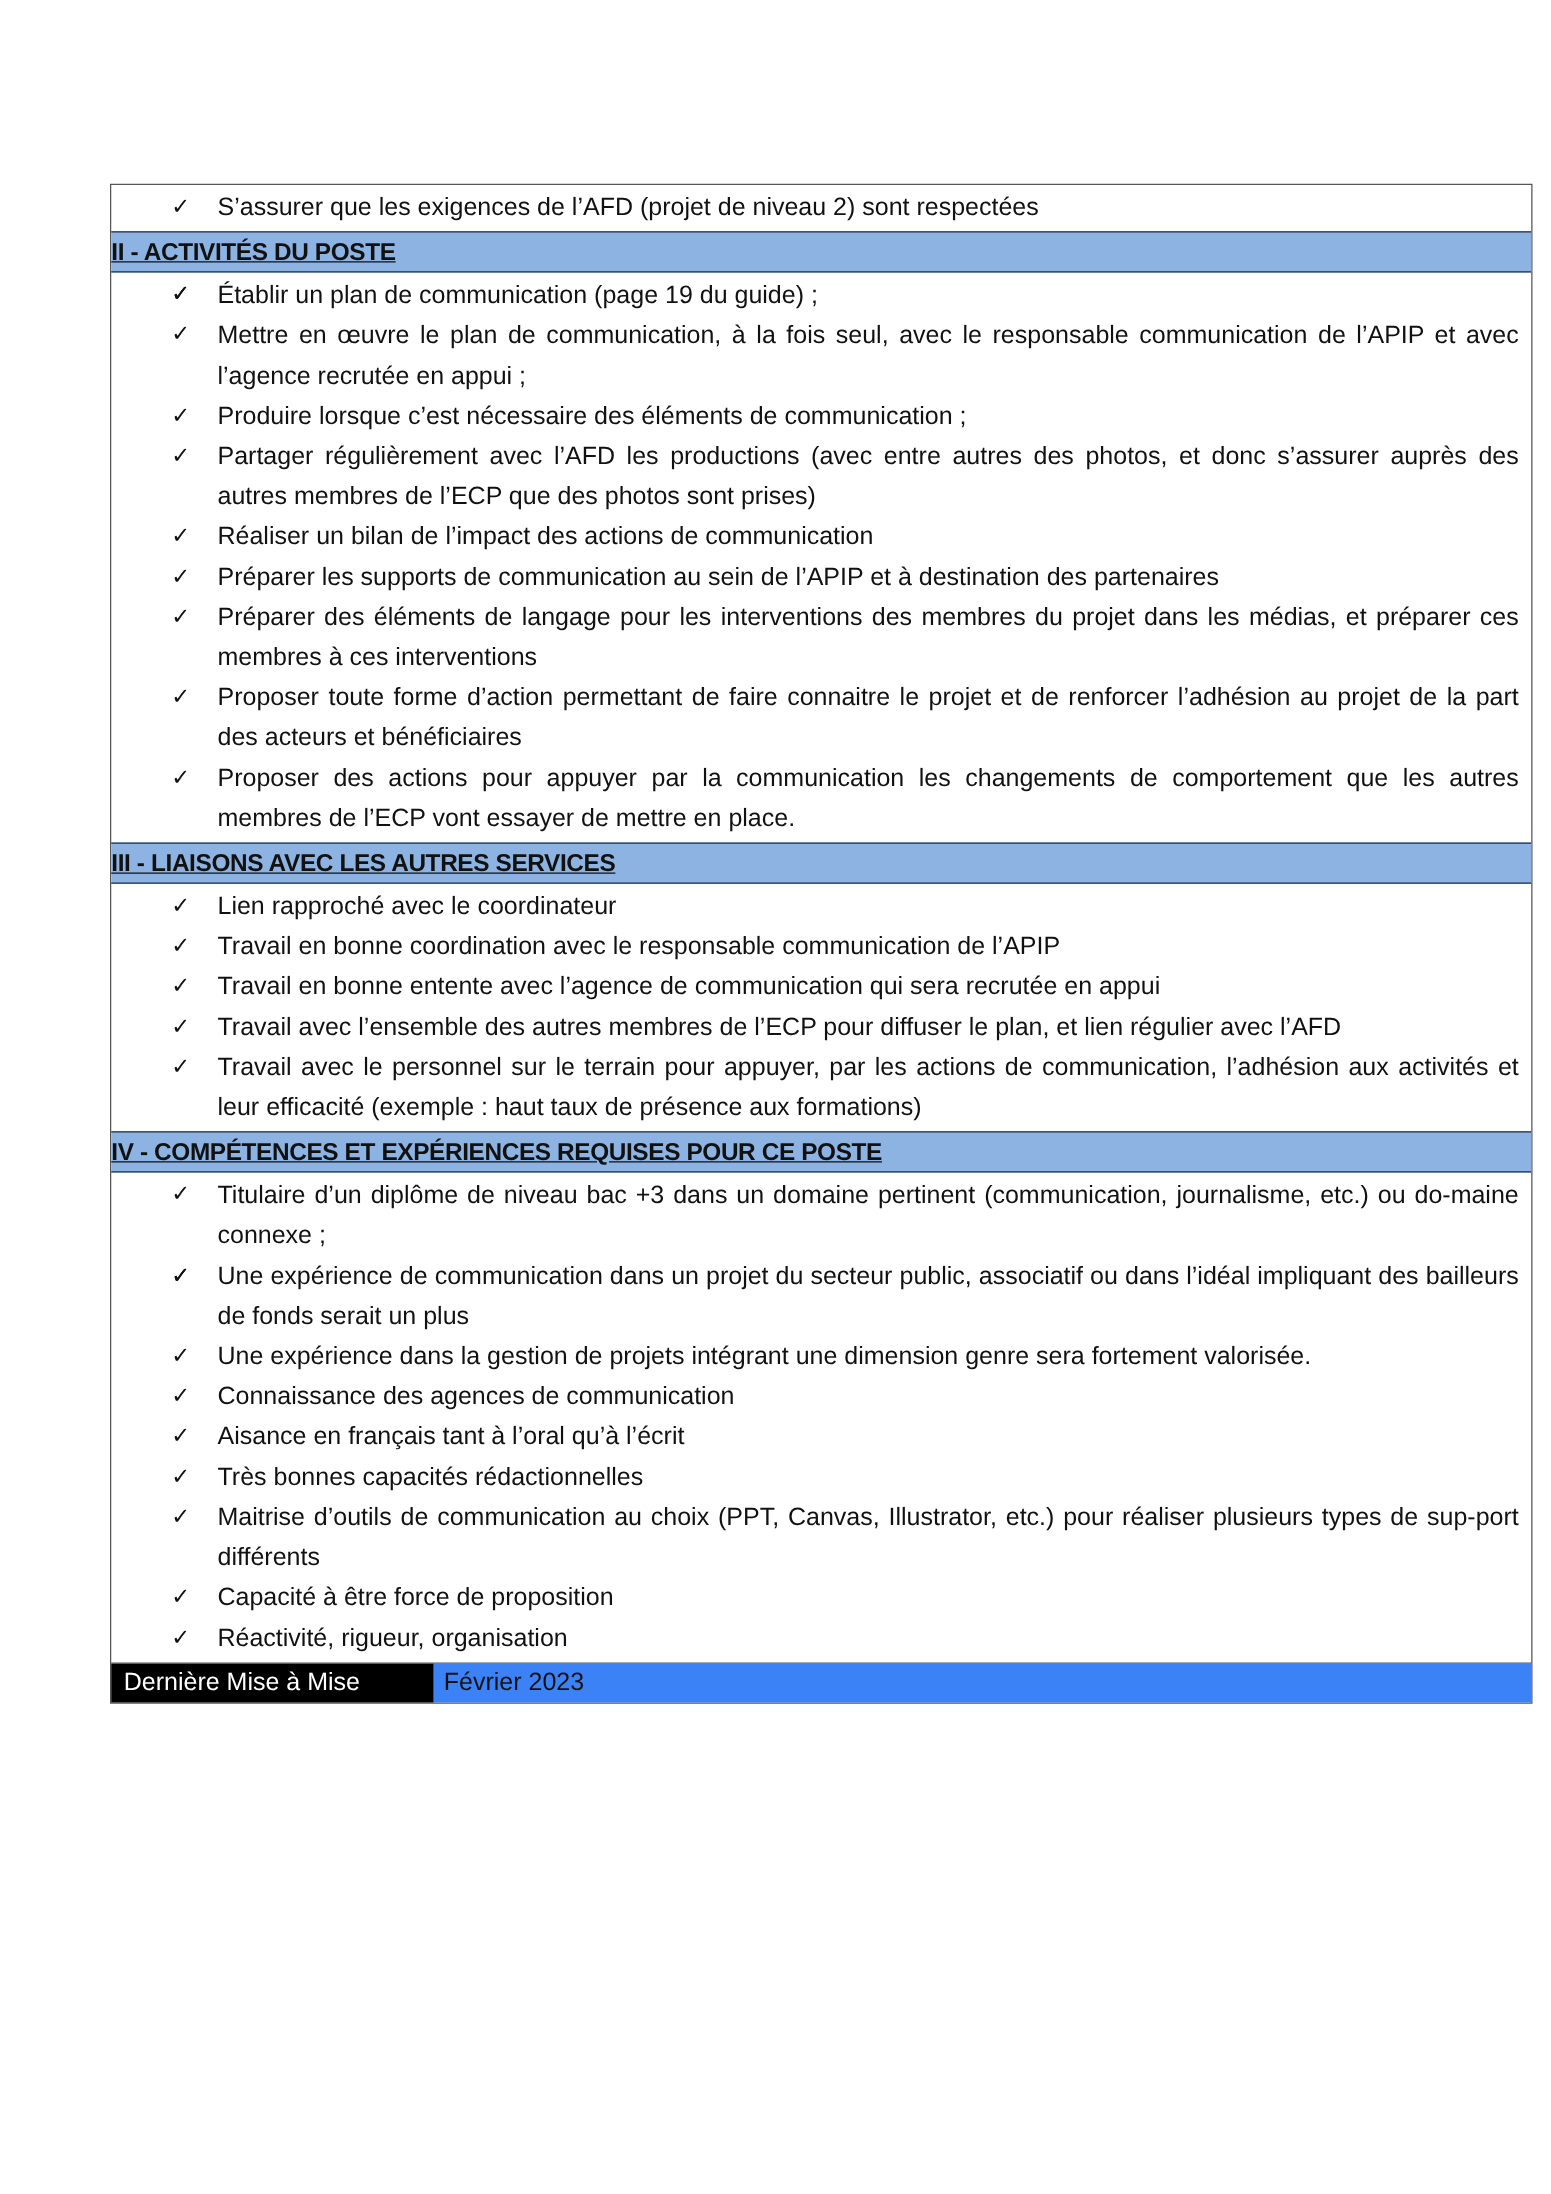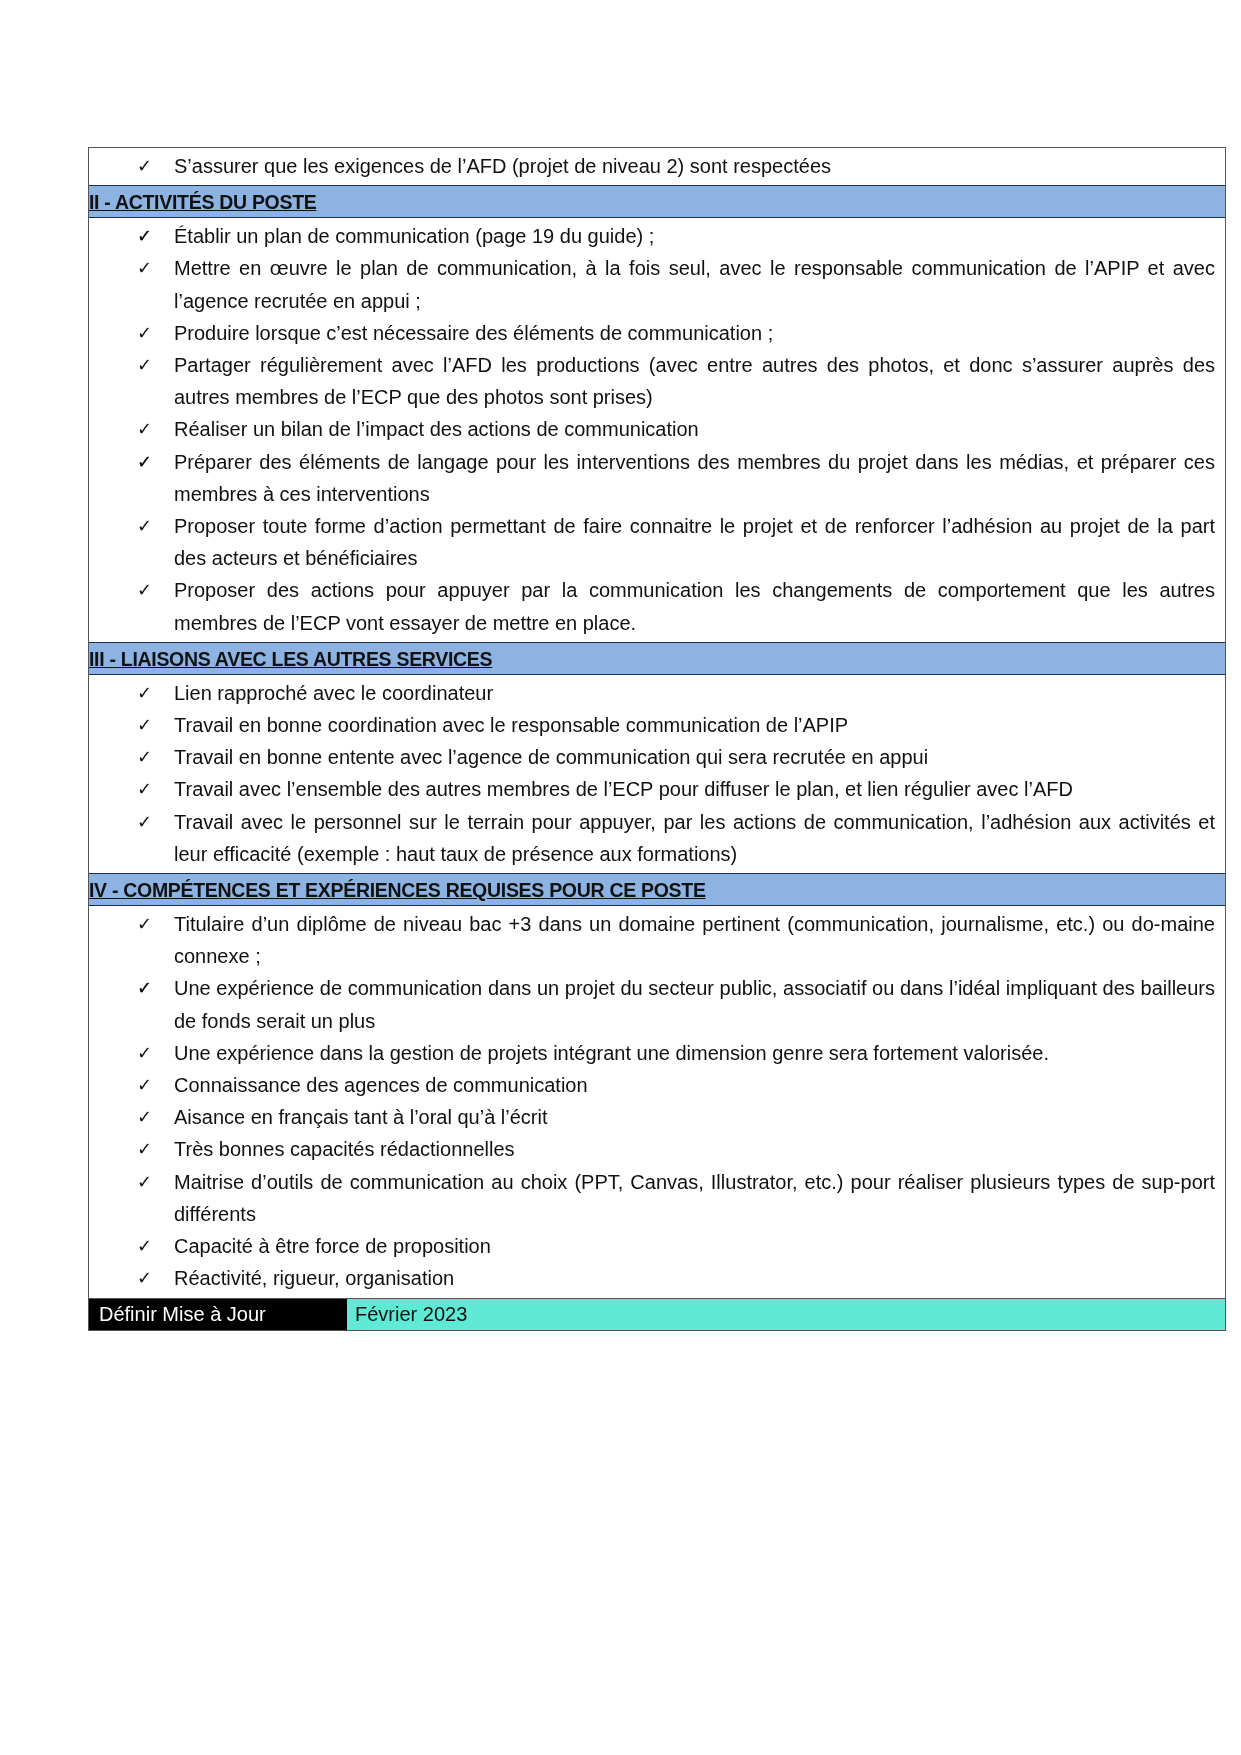--- a/index.html
+++ b/index.html
@@ -14,21 +14,21 @@
             font-size: 19.5px; letter-spacing: -0.3px; color: #111; text-decoration: underline; }
     .intro { font-style: italic; font-size: 20px; line-height: 32px; padding-left: 10px; }
     ul.checks { list-style: none; margin: 0; padding: 0; }
     ul.checks li { position: relative; padding-left: 85px; padding-right: 10px;
                    font-size: 20px; line-height: 32.2px; text-align: justify; }
     ul.checks li .chk { position: absolute; left: 48px; top: 0; font-size: 18px; width: 20px;
                         font-family: "DejaVu Sans", sans-serif; }
     .footer { display: flex; height: 32px; border-top: 1.5px solid #555; }
     .footer .label { width: 258px; background: #000; color: #fff; font-size: 20px;
                      line-height: 31px; padding-left: 10px; box-sizing: border-box; }
-    .footer .value { flex: 1; font-size: 20px; line-height: 31px; padding-left: 8px; background: #5eead4; }
+    .footer .value { flex: 1; font-size: 20px; line-height: 31px; padding-left: 8px; background: #3b82f6; }
   </style>
 </head>
 <body>
 
 <div class="table">
 
   <div class="row content-row">
     <ul class="checks">
       <li><span class="chk">✓</span><span>S’assurer que les exigences de l’AFD (projet de niveau 2) sont respectées</span></li>
     </ul>
@@ -36,21 +36,21 @@
 
   <div class="row band">II - ACTIVITÉS DU POSTE</div>
   <div class="row content-row">
     <ul class="checks">
       <li><span class="chk">✓</span></li>
       <li><span class="chk">✓</span><span>Établir un plan de communication (page 19 du guide) ;</span></li>
       <li><span class="chk">✓</span><span>Mettre en œuvre le plan de communication, à la fois seul, avec le responsable communication de l’APIP et avec l’agence recrutée en appui ;</span></li>
       <li><span class="chk">✓</span><span>Produire lorsque c’est nécessaire des éléments de communication ;</span></li>
       <li><span class="chk">✓</span><span>Partager régulièrement avec l’AFD les productions (avec entre autres des photos, et donc s’assurer auprès des autres membres de l’ECP que des photos sont prises)</span></li>
       <li><span class="chk">✓</span><span>Réaliser un bilan de l’impact des actions de communication</span></li>
-      <li><span class="chk">✓</span></li>
+      <li><span class="chk">✓</span><span>Préparer les supports de communication au sein de l’APIP et à destination des partenaires</span></li>
       <li><span class="chk">✓</span><span>Préparer des éléments de langage pour les interventions des membres du projet dans les médias, et préparer ces membres à ces interventions</span></li>
       <li><span class="chk">✓</span><span>Proposer toute forme d’action permettant de faire connaitre le projet et de renforcer l’adhésion au projet de la part des acteurs et bénéficiaires</span></li>
       <li><span class="chk">✓</span><span>Proposer des actions pour appuyer par la communication les changements de comportement que les autres membres de l’ECP vont essayer de mettre en place.</span></li>
     </ul>
   </div>
 
   <div class="row band">III - LIAISONS AVEC LES AUTRES SERVICES</div>
   <div class="row content-row">
     <ul class="checks">
       <li><span class="chk">✓</span><span>Lien rapproché avec le coordinateur</span></li>
@@ -71,17 +71,17 @@
       <li><span class="chk">✓</span><span>Connaissance des agences de communication</span></li>
       <li><span class="chk">✓</span><span>Aisance en français tant à l’oral qu’à l’écrit</span></li>
       <li><span class="chk">✓</span><span>Très bonnes capacités rédactionnelles</span></li>
       <li><span class="chk">✓</span><span>Maitrise d’outils de communication au choix (PPT, Canvas, Illustrator, etc.) pour réaliser plusieurs types de sup-port différents</span></li>
       <li><span class="chk">✓</span><span>Capacité à être force de proposition</span></li>
       <li><span class="chk">✓</span><span>Réactivité, rigueur, organisation</span></li>
     </ul>
   </div>
 
   <div class="row footer">
-    <div class="label">Définir Mise à Jour</div>
+    <div class="label">Dernière Mise à Mise</div>
     <div class="value">Février 2023</div>
   </div>
 
 </div>
 
 </body></html>

